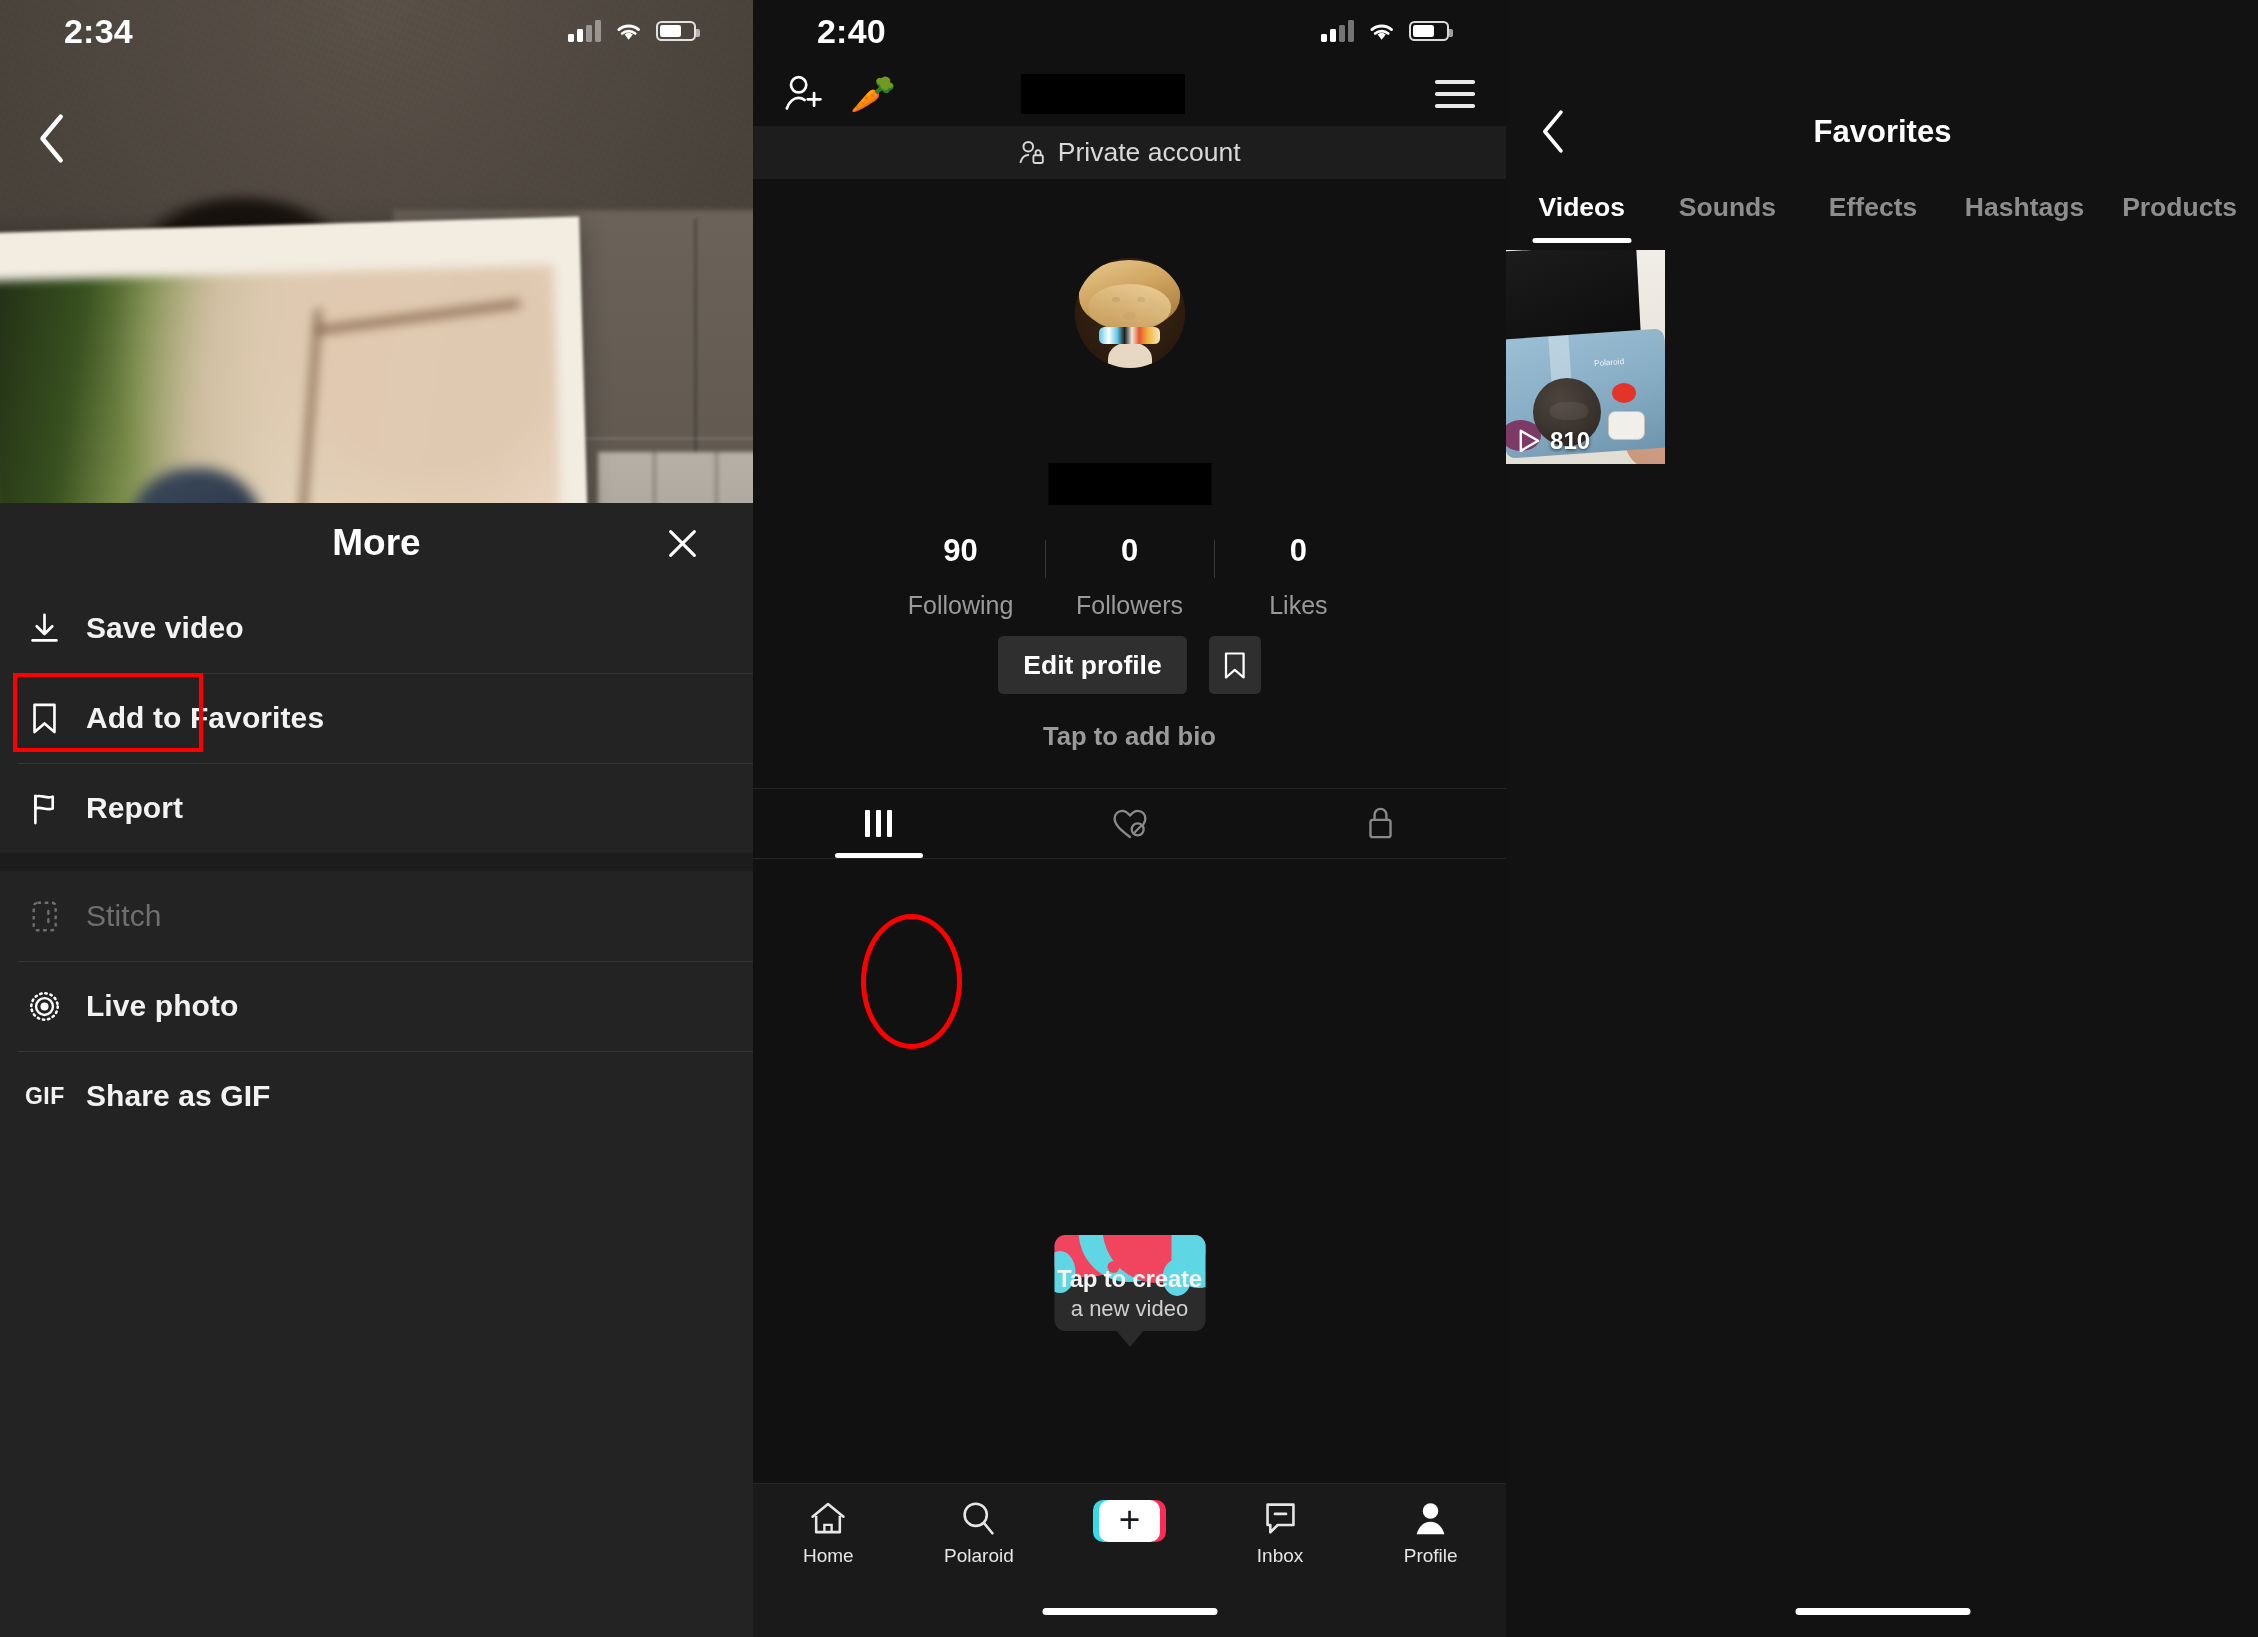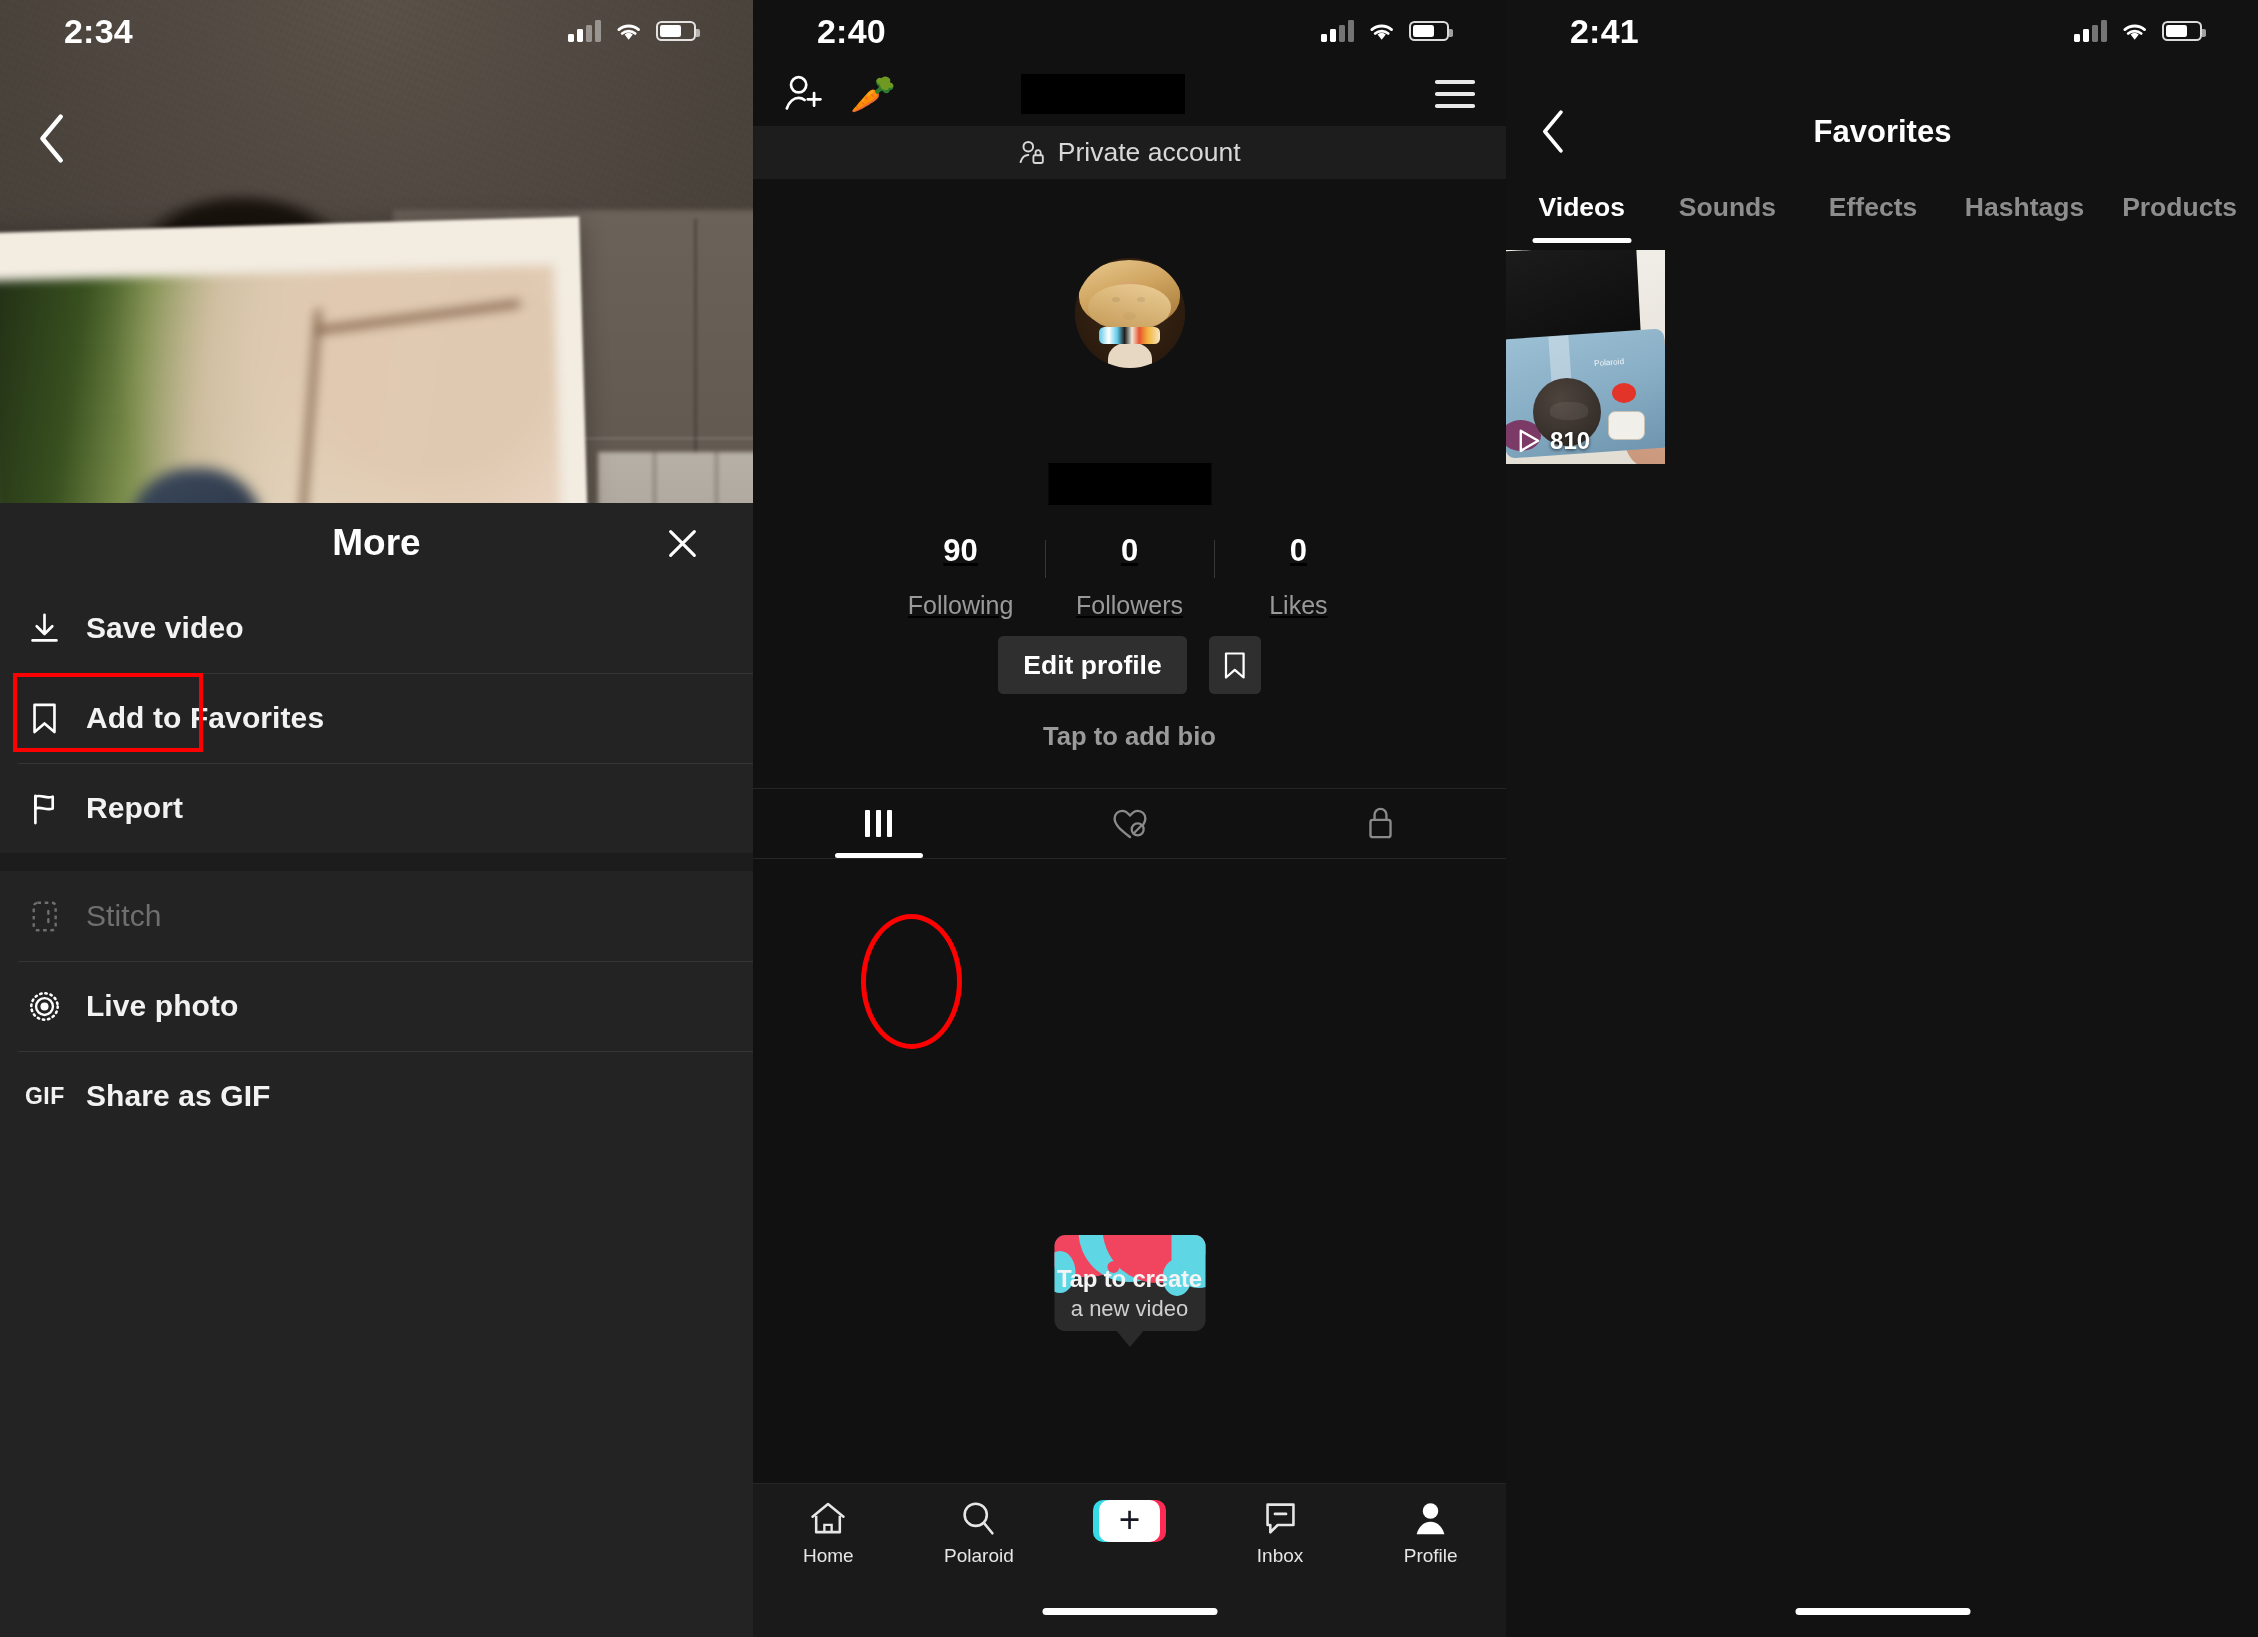--- a/index.html
+++ b/index.html
@@ -137,21 +137,21 @@
     background:linear-gradient(90deg,#5ec8e8 0%,#ffffff 16%,#5ec8e8 30%,#1d1d1d 42%,
       #f0ead8 54%,#e8542f 66%,#f2b33c 80%,#f7e6c0 100%);
     border-radius:5.5px; }
   .av-chest { position:absolute; left:30%; top:76%; width:40%; height:30%;
     border-radius:50% 50% 0 0; background:#e7d8c4; }
 
   .uname-redact { position:absolute; left:50%; transform:translateX(-50%); top:463px;
     width:163px; height:42px; background:#000; }
 
   .stats { position:absolute; top:534px; left:0; right:0;
-    display:flex; align-items:flex-start; justify-content:center;text-decoration:underline; }
+    display:flex; align-items:flex-start; justify-content:center; }
   .stat { width:168px; text-align:center; }
   .stat .num { color:#fff; font-size:31px; font-weight:700; line-height:1.12; }
   .stat .cap { color:#9a9a9a; font-size:25px; margin-top:22px; }
   .divider { width:0.9px; height:38px; background:rgba(255,255,255,.16); margin-top:5.5px; }
 
   .actions { position:absolute; top:636px; left:0; right:0;
     display:flex; justify-content:center; gap:22px; }
   .edit-btn { width:189px; height:58px; background:#2f2f2f; border-radius:5.5px;
     display:flex; align-items:center; justify-content:center;
     color:#fff; font-size:26.5px; font-weight:700; cursor:pointer; }
@@ -571,41 +571,20 @@
           <div class="nlbl">Profile</div>
         </div>
       </div>
       <div class="home-ind"></div>
     </div>
 
     <div class="circle-hl" style="left:108px; top:914px; width:101px; height:135px;"></div>
   </div>
 
   <div class="panel p3">
-    <div class="statusbar">
-      <div class="st-time">2:41</div>
-      <div class="st-icons">
-        <div class="sig dim">
-            <i></i>
-            <i></i>
-            <i></i>
-            <i></i>
-          </div>
-        <div class="wifi">
-          <svg width="27.4" height="20" viewBox="0 0 30 22">
-              <path d="M15 20.5 10.5 14.8a7.3 7.3 0 0 1 9 0Z" fill="#fff"></path>
-              <path d="M4.2 9.4a16.8 16.8 0 0 1 21.6 0" stroke="#fff" stroke-width="3.2" fill="none" stroke-linecap="round"></path>
-              <path d="M7.8 13.7a11.4 11.4 0 0 1 14.4 0" stroke="#fff" stroke-width="3" fill="none" stroke-linecap="round"></path>
-            </svg>
-        </div>
-        <div class="batt">
-            <i></i>
-          </div>
-      </div>
-    </div>
 
     <div class="p3head">
       <div class="p3back">
         <svg width="27.4" height="48" viewBox="0 0 34 56">
             <path d="M26 4 6 28l20 24" stroke="#fff" stroke-width="4.6" fill="none" stroke-linecap="round" stroke-linejoin="round"></path>
           </svg>
       </div>
       <div class="p3title">Favorites</div>
     </div>
 

